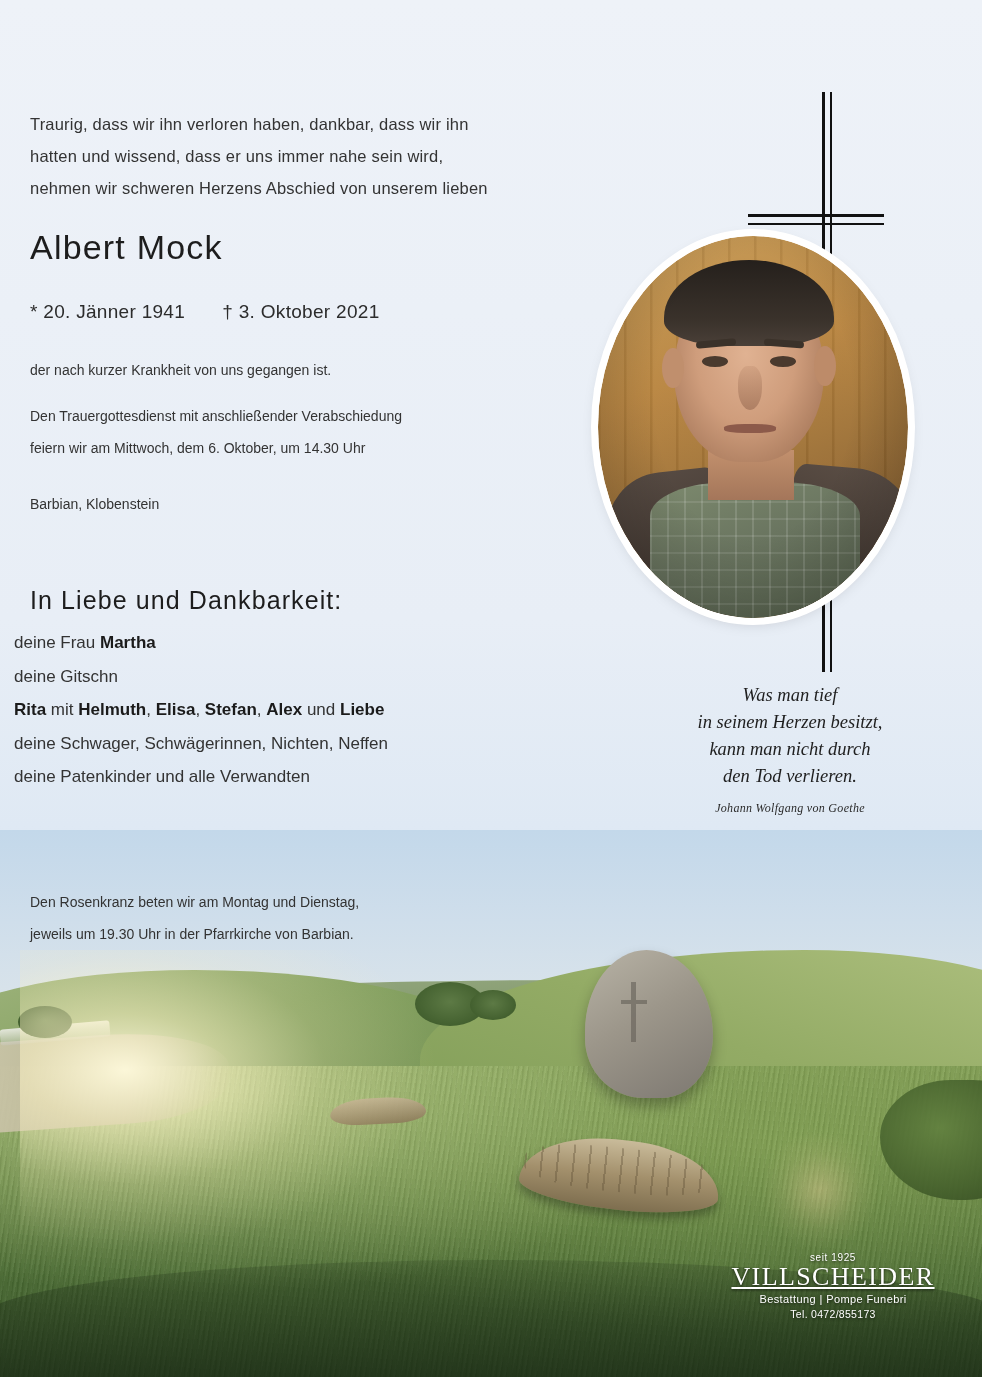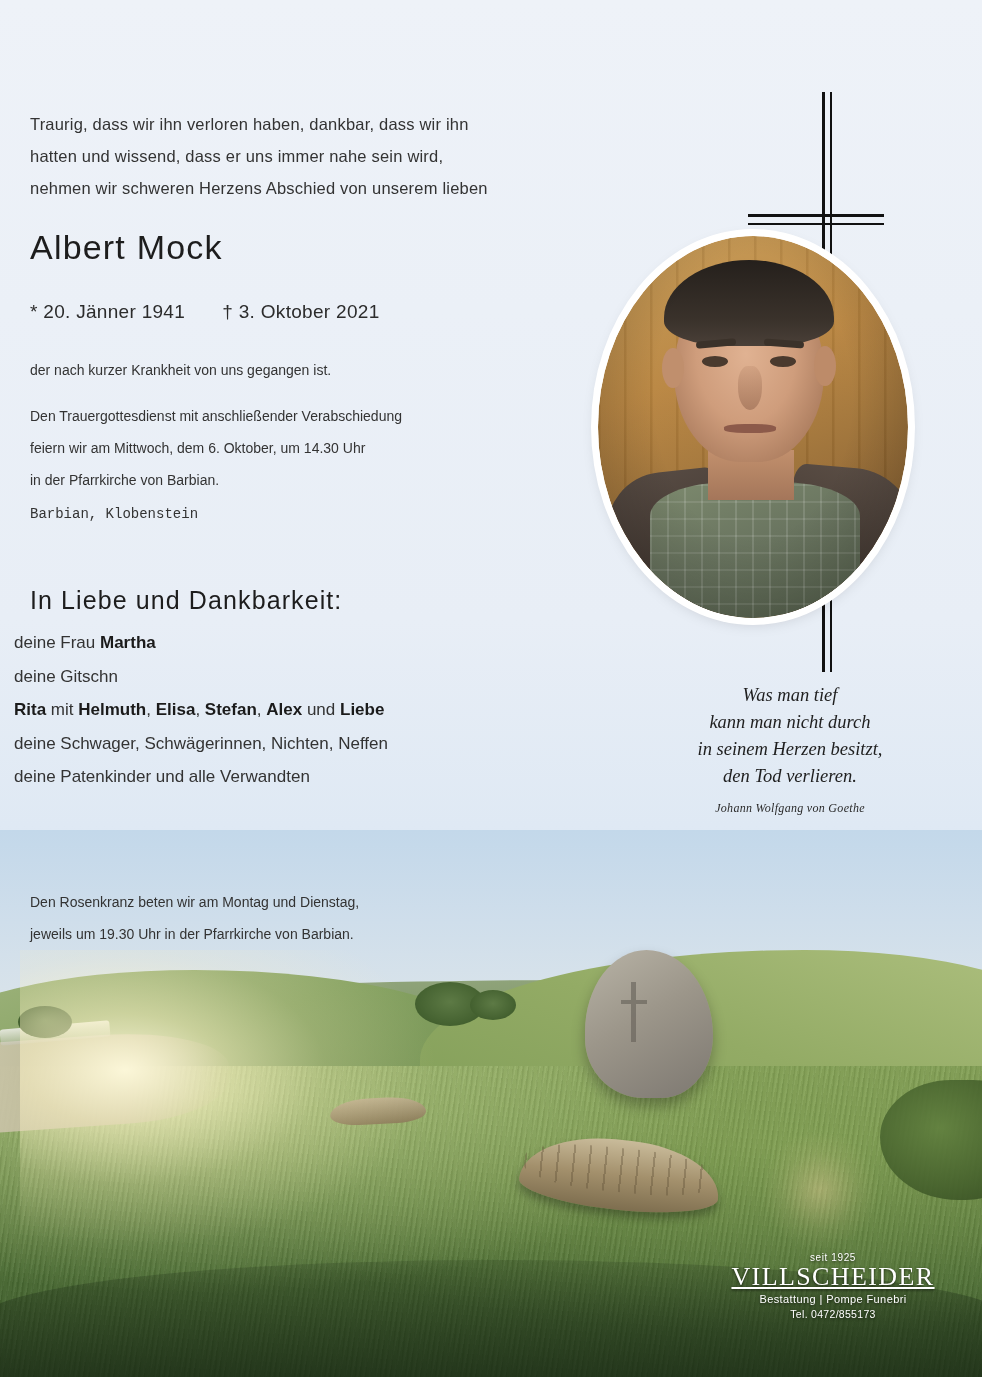--- a/index.html
+++ b/index.html
@@ -213,21 +213,21 @@
   .para {
     position: absolute;
     left: 30px;
     width: 545px;
     font-size: 14px;
     line-height: 32px;
     color: #333;
   }
   .p-illness { top: 354px; }
   .p-service { top: 400px; }
-  .p-place   { top: 498px; font-family: Liberation Mono, monospace; }
+  .p-place   { top: 488px; }
 
   .thanks-title {
     position: absolute;
     left: 30px;
     top: 586px;
     width: 545px;
     font-size: 25px;
     letter-spacing: 1.1px;
     color: #1d1d1d;
   }
@@ -470,21 +470,20 @@
     <span>* 20. Jänner 1941</span>
     <span class="gap"></span>
     <span>† 3. Oktober 2021</span>
   </div>
 
   <div class="para p-illness">der nach kurzer Krankheit von uns gegangen ist.</div>
 
   <div class="para p-service">
     <div>Den Trauergottesdienst mit anschließender Verabschiedung</div>
     <div>feiern wir am Mittwoch, dem 6. Oktober, um 14.30 Uhr</div>
-    <div>in der Pfarrkirche von Barbian.</div>
   </div>
 
   <div class="para p-place">Barbian, Klobenstein</div>
 
   <div class="thanks-title">In Liebe und Dankbarkeit:</div>
 
   <div class="family">
     <div>deine Frau <span class="b">Martha</span></div>
     <div>deine Gitschn</div>
     <div><span class="b">Rita</span> mit <span class="b">Helmuth</span>, <span class="b">Elisa</span>, <span class="b">Stefan</span>, <span class="b">Alex</span> und <span class="b">Liebe</span></div>
@@ -492,22 +491,22 @@
     <div>deine Patenkinder und alle Verwandten</div>
   </div>
 
   <div class="para p-rosary">
     <div>Den Rosenkranz beten wir am Montag und Dienstag,</div>
     <div>jeweils um 19.30 Uhr in der Pfarrkirche von Barbian.</div>
   </div>
 
   <div class="quote">
     <div>Was man tief</div>
+    <div>in seinem Herzen besitzt,</div>
     <div>kann man nicht durch</div>
-    <div>in seinem Herzen besitzt,</div>
     <div>den Tod verlieren.</div>
     <div class="quote-author">Johann Wolfgang von Goethe</div>
   </div>
 
   <div class="logo">
     <div class="logo-since">seit 1925</div>
     <div class="logo-name">VILLSCHEIDER</div>
     <div class="logo-sub">Bestattung | Pompe Funebri</div>
     <div class="logo-tel">Tel. 0472/855173</div>
   </div>

